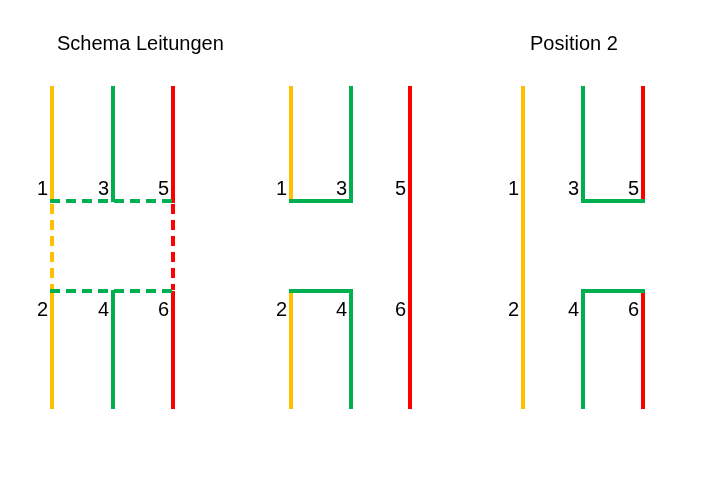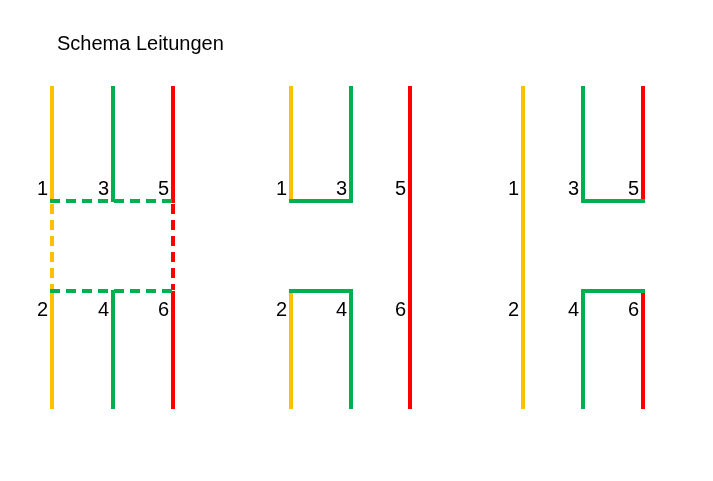--- a/index.html
+++ b/index.html
@@ -55,20 +55,21 @@
     <div class="wire" style="left: 289px; top: 291px; width: 4px; height: 118px; background: rgb(255, 192, 0);"></div>
     <div class="wire" style="left: 349px; top: 289px; width: 4px; height: 120px; background: rgb(0, 176, 80);"></div>
     <div class="wire" style="left: 289px; top: 289px; width: 64px; height: 4px; background: rgb(0, 176, 80);"></div>
     <div class="wire" style="left: 408px; top: 86px; width: 4px; height: 323px; background: rgb(255, 0, 0);"></div>
     <div class="terminal-label" style="left: 287px; top: 188px; color: rgb(0, 0, 0);">1</div>
     <div class="terminal-label" style="left: 347px; top: 188px; color: rgb(0, 0, 0);">3</div>
     <div class="terminal-label" style="left: 406px; top: 188px; color: rgb(0, 0, 0);">5</div>
     <div class="terminal-label" style="left: 287px; top: 309px; color: rgb(0, 0, 0);">2</div>
     <div class="terminal-label" style="left: 347px; top: 309px; color: rgb(0, 0, 0);">4</div>
     <div class="terminal-label" style="left: 406px; top: 309px; color: rgb(0, 0, 0);">6</div>
+    <div class="panel-title" style="left: 530px; top: 33px;">Position 2</div>
     <div class="wire" style="left: 521px; top: 86px; width: 4px; height: 323px; background: rgb(255, 192, 0);"></div>
     <div class="wire" style="left: 581px; top: 86px; width: 4px; height: 117px; background: rgb(0, 176, 80);"></div>
     <div class="wire" style="left: 641px; top: 86px; width: 4px; height: 117px; background: rgb(255, 0, 0);"></div>
     <div class="wire" style="left: 581px; top: 199px; width: 64px; height: 4px; background: rgb(0, 176, 80);"></div>
     <div class="wire" style="left: 581px; top: 289px; width: 4px; height: 120px; background: rgb(0, 176, 80);"></div>
     <div class="wire" style="left: 641px; top: 291px; width: 4px; height: 118px; background: rgb(255, 0, 0);"></div>
     <div class="wire" style="left: 581px; top: 289px; width: 64px; height: 4px; background: rgb(0, 176, 80);"></div>
     <div class="terminal-label" style="left: 519px; top: 188px; color: rgb(0, 0, 0);">1</div>
     <div class="terminal-label" style="left: 579px; top: 188px; color: rgb(0, 0, 0);">3</div>
     <div class="terminal-label" style="left: 639px; top: 188px; color: rgb(0, 0, 0);">5</div>

